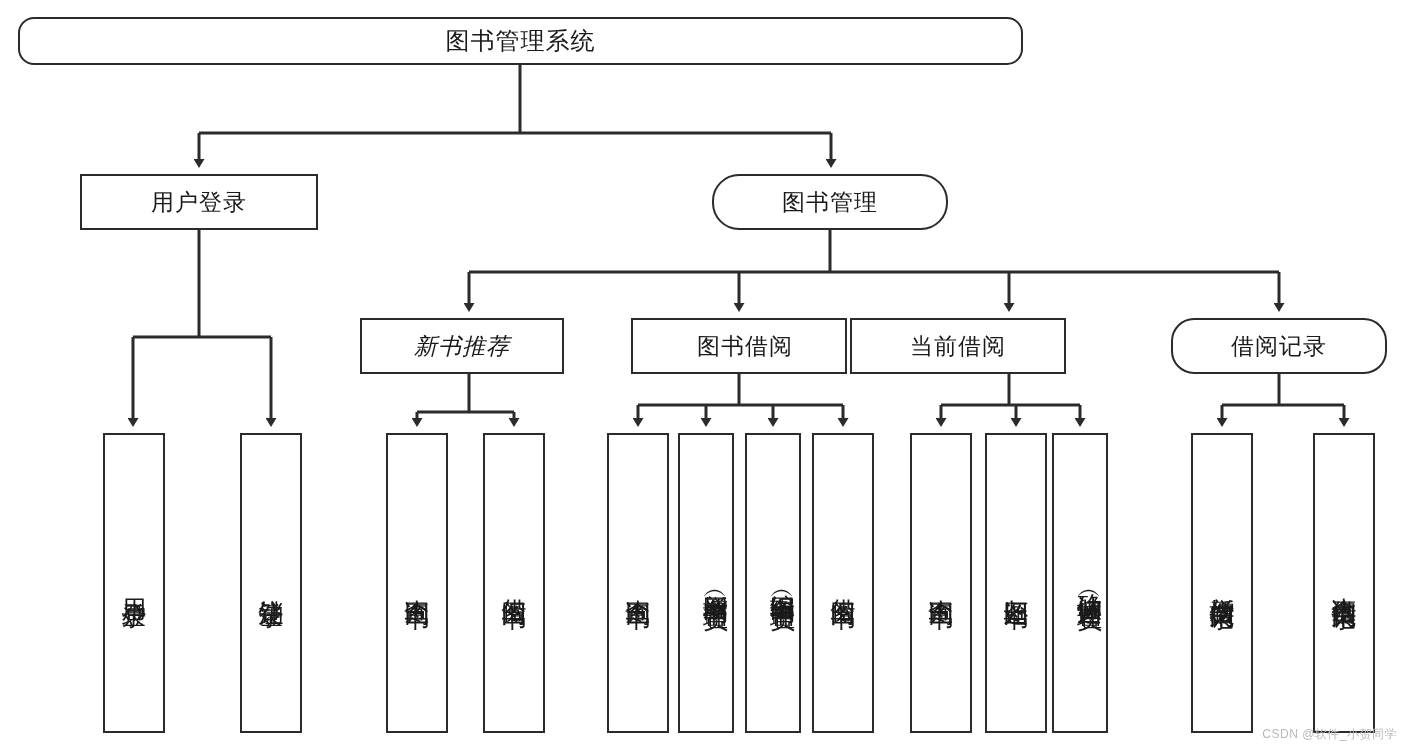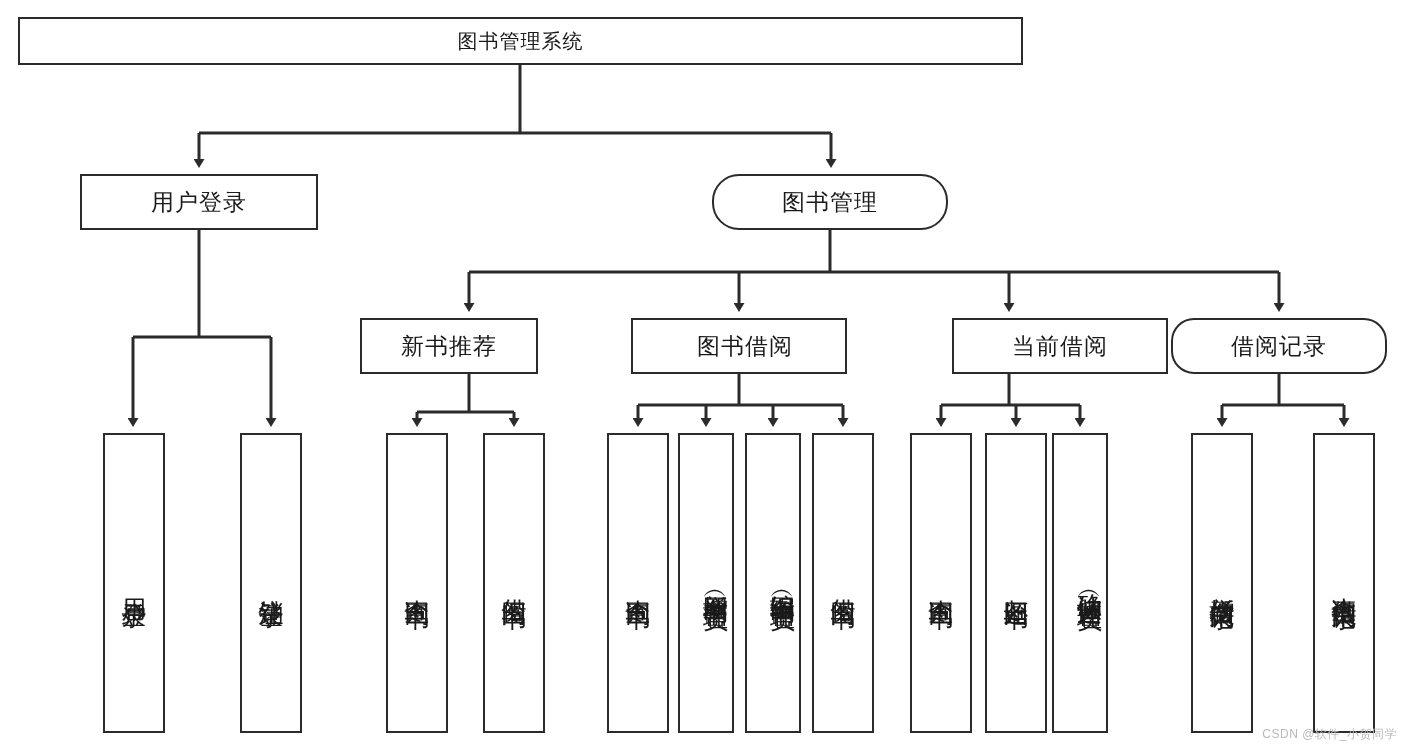--- a/index.html
+++ b/index.html
@@ -31,21 +31,22 @@
     color:#1a1a1a;
     z-index:2;
   }
   .node.horiz{
     font-size:23px;
     line-height:1.15;
     letter-spacing:1px;
     white-space:nowrap;
   }
   .node.root{
-    font-size:20px;
+    font-size:24px;
+    border-radius:16px;
   }
   .node.vert{
     writing-mode:vertical-rl;
     text-orientation:upright;
     align-items:flex-start;
     justify-content:center;
     font-size:25px;
     line-height:1.32;
     letter-spacing:2px;
     padding-top:6px;
@@ -126,29 +127,29 @@
   </div>
 
   <div class="node horiz" style="left:80px;top:174px;width:238px;height:56px;">
     <span>用户登录</span>
   </div>
 
   <div class="node horiz" style="left:712px;top:174px;width:236px;height:56px;border-radius:27px;">
     <span>图书管理</span>
   </div>
 
-  <div class="node horiz" style="left:360px;top:318px;width:178px;height:56px;">
+  <div class="node horiz" style="left:360px;top:318px;width:204px;height:56px;font-style:italic;">
     <span>新书推荐</span>
   </div>
 
   <div class="node horiz" style="left:631px;top:318px;width:216px;height:56px;padding-left:12px;">
     <span>图书借阅</span>
   </div>
 
-  <div class="node horiz" style="left:952px;top:318px;width:216px;height:56px;">
+  <div class="node horiz" style="left:850px;top:318px;width:216px;height:56px;">
     <span>当前借阅</span>
   </div>
 
   <div class="node horiz" style="left:1171px;top:318px;width:216px;height:56px;border-radius:23px;">
     <span>借阅记录</span>
   </div>
 
   <div class="node vert tall" style="left:103px;top:433px;width:62px;height:300px;">
     <span>用户登录</span>
   </div>

